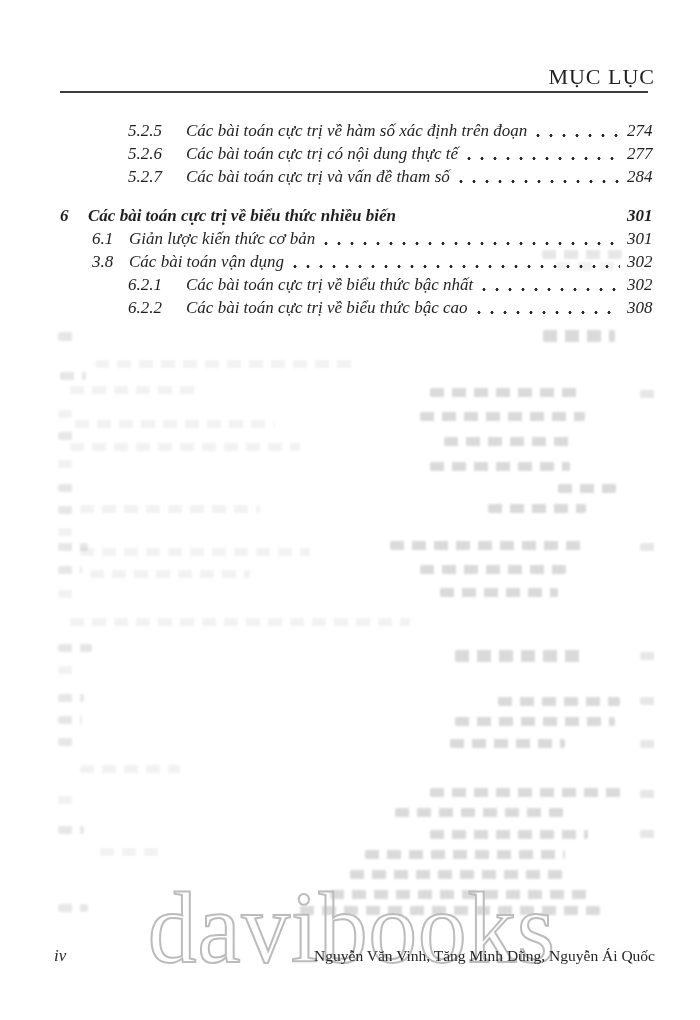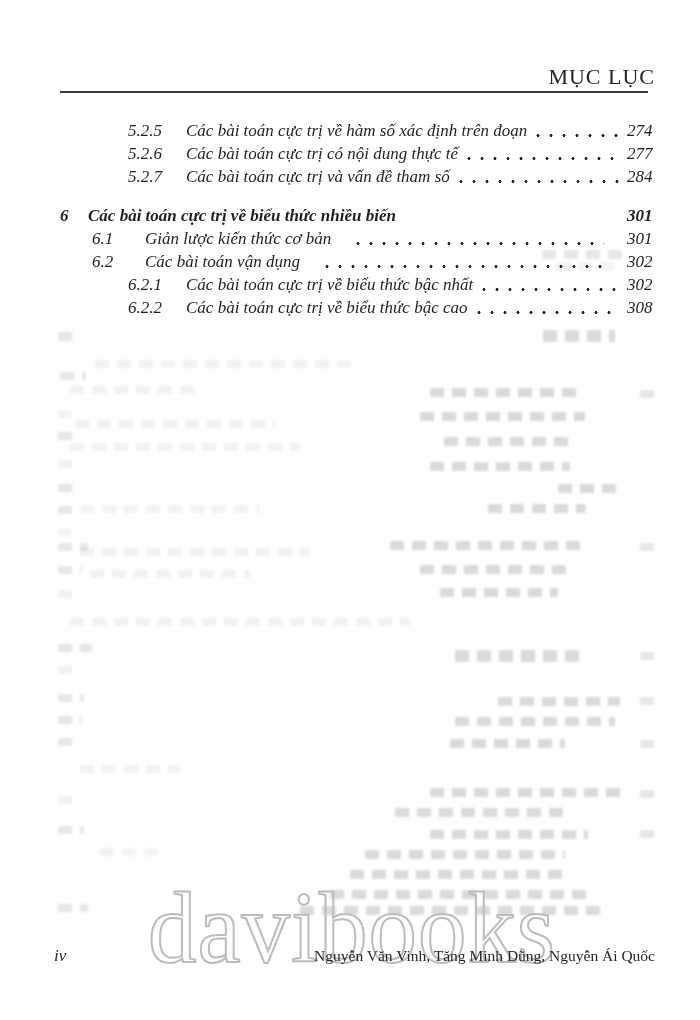--- a/index.html
+++ b/index.html
@@ -33,21 +33,21 @@
   
   .toc{
     position:absolute;top:119px;left:60px;right:43px;
     font-size:17px;line-height:23px;
   }
   .toc-row{
     display:flex;align-items:baseline;height:23px;white-space:nowrap;font-style:italic;
   }
   .toc-row.lvl1{margin-top:16px;font-weight:bold;}
   .toc-row.lvl1 .num{width:28px;}
-  .toc-row.lvl2{padding-left:32px;gap:16px;}
+  .toc-row.lvl2{padding-left:32px;}
   .toc-row.lvl2 .num{width:37px;}
   .toc-row.lvl3{padding-left:68px;}
   .toc-row.lvl3 .num{width:58px;}
   .num{flex:0 0 auto;}
   .title{flex:0 1 auto;}
   .leader{
     flex:1 1 auto;
     align-self:flex-end;
     height:5px;margin:0 7px 4px 9px;
     background-image:radial-gradient(circle at 2px 2.5px, #2b2b2b 1.35px, rgba(0,0,0,0) 1.7px);
@@ -195,21 +195,21 @@
         <span class="spacer"></span>
         <span class="pg">301</span>
       </div>
       <div class="toc-row lvl2">
         <span class="num">6.1</span>
         <span class="title">Giản lược kiến thức cơ bản</span>
         <span class="leader"></span>
         <span class="pg">301</span>
       </div>
       <div class="toc-row lvl2">
-        <span class="num">6.2</span>
+        <span class="num">3.8</span>
         <span class="title">Các bài toán vận dụng</span>
         <span class="leader"></span>
         <span class="pg">302</span>
       </div>
       <div class="toc-row lvl3">
         <span class="num">6.2.1</span>
         <span class="title">Các bài toán cực trị về biểu thức bậc nhất</span>
         <span class="leader"></span>
         <span class="pg">302</span>
       </div>

